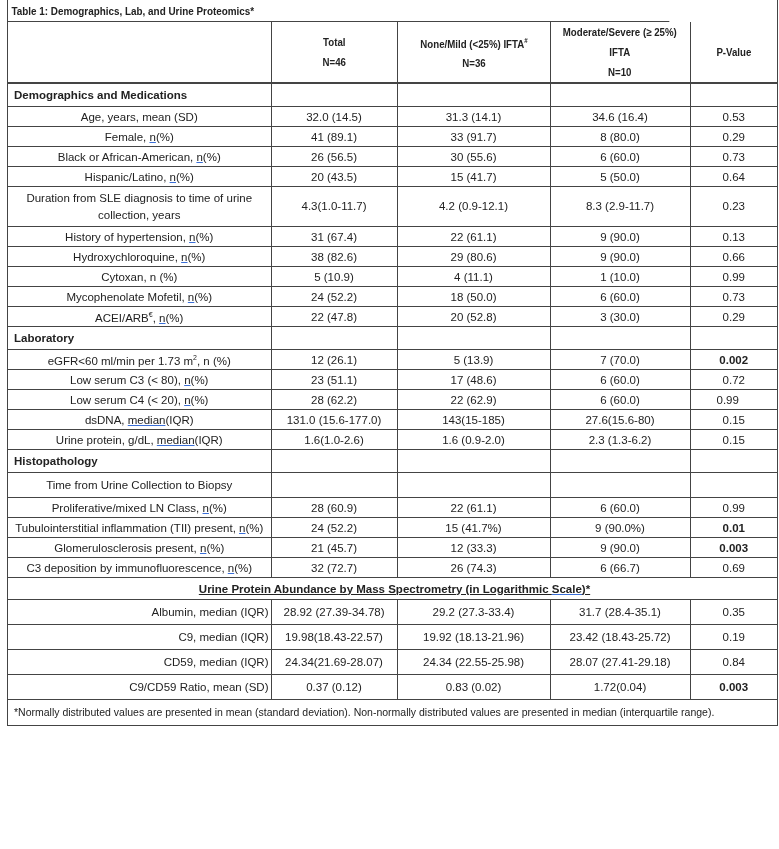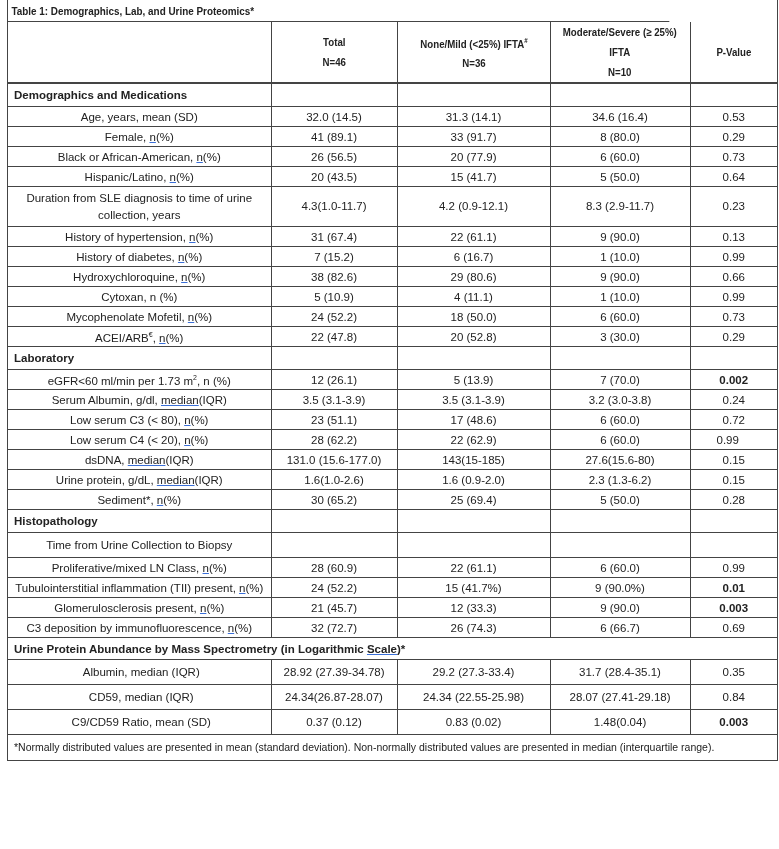--- a/index.html
+++ b/index.html
@@ -10,26 +10,26 @@
   td, th { border: 1px solid #444; font-size: 11.5px; padding: 0 2px; text-align: center; vertical-align: middle; overflow: hidden; }
   table tr:first-child th { border-top: none; }
   table tr td:first-child, table tr th:first-child { border-left: none; }
   table tr td:last-child, table tr th:last-child { border-right: none; }
   th { font-weight: bold; font-size: 11px; line-height: 20px; height: 56px; }
   th .narrow { display: inline-block; transform: scaleX(0.88); }
   .sec td { text-align: left; font-weight: bold; height: 22px; padding-left: 6px; }
   .row td { height: 19px; line-height: 14px; }
   .row.tall td { height: 39px; line-height: 17px; }
   .row.med td { height: 24px; }
-  .row.left td:first-child { text-align: center; padding-left: 6px; margin-top: 8px; }
+  .row.left td:first-child { text-align: right; padding-left: 6px; margin-top: 8px; }
   .pbold { font-weight: bold; }
   .palign-left { text-align: left !important; padding-left: 26px !important; }
   .palign-top { vertical-align: top !important; padding-top: 3px !important; }
   .u { text-decoration: underline; text-decoration-color: #3a6fd8; }
-  .full td { text-align: left; font-weight: bold; height: 21px; padding-left: 6px; }
+  .full td { text-align: center; font-weight: bold; height: 21px; padding-left: 6px; text-decoration: underline; }
   .full .u { text-decoration-color: #3a6fd8; }
   .foot { font-size: 10.5px; line-height: 20px; padding: 2px 6px 3px 6px; }
   sup { font-size: 7px; }
 </style>
 </head>
 <body>
 
 <div class="frame">
   <div class="title">Table 1: Demographics, Lab, and Urine Proteomics*</div>
   <table>
@@ -76,21 +76,21 @@
         <tr class="row">
           <td><span>Female, </span><span class="u">n</span><span>(%)</span></td>
           <td>41 (89.1)</td>
           <td>33 (91.7)</td>
           <td>8 (80.0)</td>
           <td>0.29</td>
         </tr>
         <tr class="row">
           <td><span>Black or African-American, </span><span class="u">n</span><span>(%)</span></td>
           <td>26 (56.5)</td>
-          <td>20 (77.9)</td>
+          <td>30 (55.6)</td>
           <td>6 (60.0)</td>
           <td>0.73</td>
         </tr>
         <tr class="row">
           <td><span>Hispanic/Latino, </span><span class="u">n</span><span>(%)</span></td>
           <td>20 (43.5)</td>
           <td>15 (41.7)</td>
           <td>5 (50.0)</td>
           <td>0.64</td>
         </tr>
@@ -102,27 +102,20 @@
           <td>0.23</td>
         </tr>
         <tr class="row">
           <td><span>History of hypertension, </span><span class="u">n</span><span>(%)</span></td>
           <td>31 (67.4)</td>
           <td>22 (61.1)</td>
           <td>9 (90.0)</td>
           <td>0.13</td>
         </tr>
         <tr class="row">
-          <td><span>History of diabetes, </span><span class="u">n</span><span>(%)</span></td>
-          <td>7 (15.2)</td>
-          <td>6 (16.7)</td>
-          <td>1 (10.0)</td>
-          <td>0.99</td>
-        </tr>
-        <tr class="row">
           <td><span>Hydroxychloroquine, </span><span class="u">n</span><span>(%)</span></td>
           <td>38 (82.6)</td>
           <td>29 (80.6)</td>
           <td>9 (90.0)</td>
           <td>0.66</td>
         </tr>
         <tr class="row">
           <td>Cytoxan, n (%)</td>
           <td>5 (10.9)</td>
           <td>4 (11.1)</td>
@@ -151,27 +144,20 @@
           <td></td>
         </tr>
         <tr class="row">
           <td><span>eGFR&lt;60 ml/min per 1.73 m</span><sup>2</sup><span>, n (%)</span></td>
           <td>12 (26.1)</td>
           <td>5 (13.9)</td>
           <td>7 (70.0)</td>
           <td class="pbold">0.002</td>
         </tr>
         <tr class="row">
-          <td><span>Serum Albumin, g/dl, </span><span class="u">median</span><span>(IQR)</span></td>
-          <td>3.5 (3.1-3.9)</td>
-          <td>3.5 (3.1-3.9)</td>
-          <td>3.2 (3.0-3.8)</td>
-          <td>0.24</td>
-        </tr>
-        <tr class="row">
           <td><span>Low serum C3 (&lt; 80), </span><span class="u">n</span><span>(%)</span></td>
           <td>23 (51.1)</td>
           <td>17 (48.6)</td>
           <td>6 (60.0)</td>
           <td>0.72</td>
         </tr>
         <tr class="row">
           <td><span>Low serum C4 (&lt; 20), </span><span class="u">n</span><span>(%)</span></td>
           <td>28 (62.2)</td>
           <td>22 (62.9)</td>
@@ -185,27 +171,20 @@
           <td>27.6(15.6-80)</td>
           <td>0.15</td>
         </tr>
         <tr class="row">
           <td><span>Urine protein, g/dL, </span><span class="u">median</span><span>(IQR)</span></td>
           <td>1.6(1.0-2.6)</td>
           <td>1.6 (0.9-2.0)</td>
           <td>2.3 (1.3-6.2)</td>
           <td>0.15</td>
         </tr>
-        <tr class="row">
-          <td><span>Sediment*, </span><span class="u">n</span><span>(%)</span></td>
-          <td>30 (65.2)</td>
-          <td>25 (69.4)</td>
-          <td>5 (50.0)</td>
-          <td>0.28</td>
-        </tr>
         <tr class="sec">
           <td>Histopathology</td>
           <td></td>
           <td></td>
           <td></td>
           <td></td>
         </tr>
         <tr class="row med">
           <td>Time from Urine Collection to Biopsy</td>
           <td></td>
@@ -245,31 +224,38 @@
           <td colspan="5"><span>Urine Protein Abundance by Mass Spectrometry (in Logarithmic </span><span class="u">Scale</span><span>)*</span></td>
         </tr>
         <tr class="row left med">
           <td>Albumin, median (IQR)</td>
           <td>28.92 (27.39-34.78)</td>
           <td>29.2 (27.3-33.4)</td>
           <td>31.7 (28.4-35.1)</td>
           <td>0.35</td>
         </tr>
         <tr class="row left med">
+          <td>C9, median (IQR)</td>
+          <td>19.98(18.43-22.57)</td>
+          <td>19.92 (18.13-21.96)</td>
+          <td>23.42 (18.43-25.72)</td>
+          <td>0.19</td>
+        </tr>
+        <tr class="row left med">
           <td>CD59, median (IQR)</td>
-          <td>24.34(26.87-28.07)</td>
+          <td>24.34(21.69-28.07)</td>
           <td>24.34 (22.55-25.98)</td>
           <td>28.07 (27.41-29.18)</td>
           <td>0.84</td>
         </tr>
         <tr class="row left med">
           <td>C9/CD59 Ratio, mean (SD)</td>
           <td>0.37 (0.12)</td>
           <td>0.83 (0.02)</td>
-          <td>1.48(0.04)</td>
+          <td>1.72(0.04)</td>
           <td class="pbold">0.003</td>
         </tr>
       </tbody>
   </table>
   <div class="foot">
     <div>*Normally distributed values are presented in mean (standard deviation). Non-normally distributed values are presented in median (interquartile range).</div>
 
   </div>
 </div>
 

